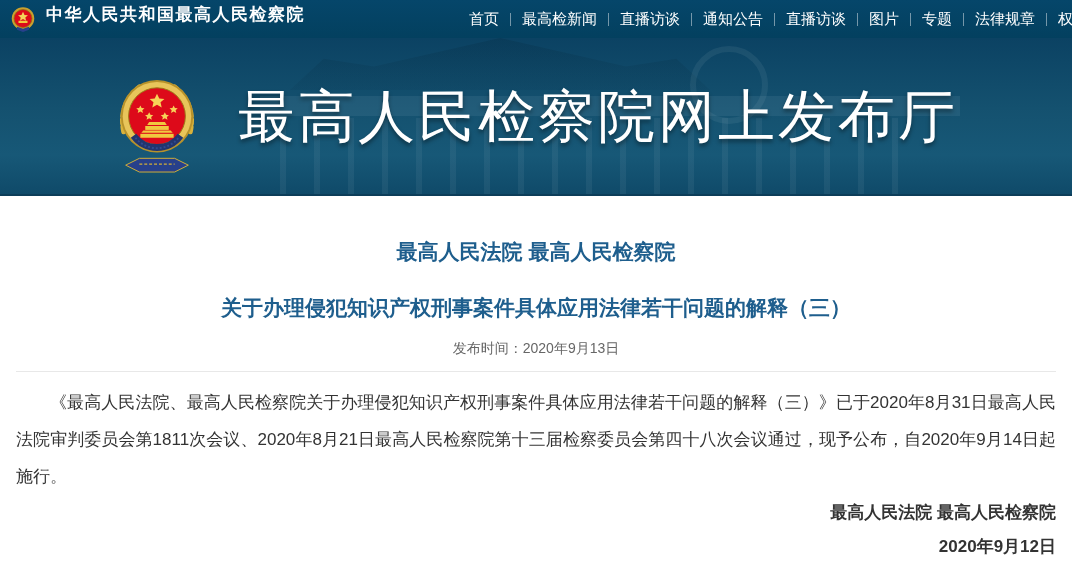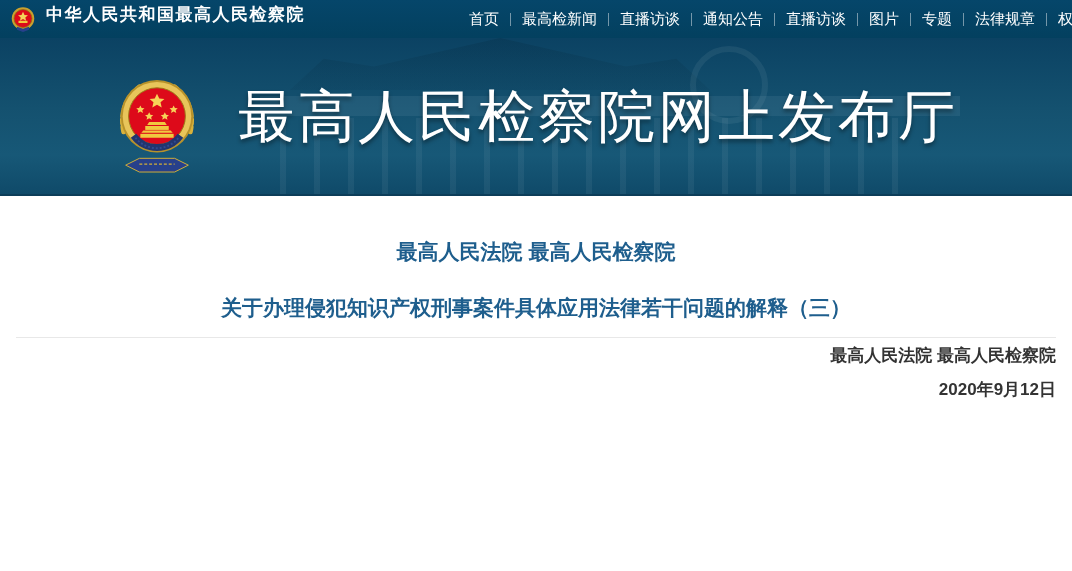--- a/index.html
+++ b/index.html
@@ -113,17 +113,19 @@
     <path d="M16 96 L30 89 H66 L80 96 L66 103 H30 Z" fill="#27408b" stroke="#d4af37" stroke-width="1"></path>
     <path d="M30 95 H66" stroke="#d4af37" stroke-width="1.2" stroke-dasharray="3 2"></path>
   </svg>
 
   <h1 class="banner-title">最高人民检察院网上发布厅</h1>
 </div>
 
 <div class="content">
   <div class="art-title first">最高人民法院 最高人民检察院</div>
   <div class="art-title second">关于办理侵犯知识产权刑事案件具体应用法律若干问题的解释（三）</div>
+  <div class="publish-time">发布时间：2020年9月13日</div>
   <div class="divider"></div>
+  <p class="body-para">《最高人民法院、最高人民检察院关于办理侵犯知识产权刑事案件具体应用法律若干问题的解释（三）》已于2020年8月31日最高人民法院审判委员会第1811次会议、2020年8月21日最高人民检察院第十三届检察委员会第四十八次会议通过，现予公布，自2020年9月14日起施行。</p>
   <div class="sig sig-org">最高人民法院 最高人民检察院</div>
   <div class="sig sig-date">2020年9月12日</div>
 
 </div>
 
 </body></html>

